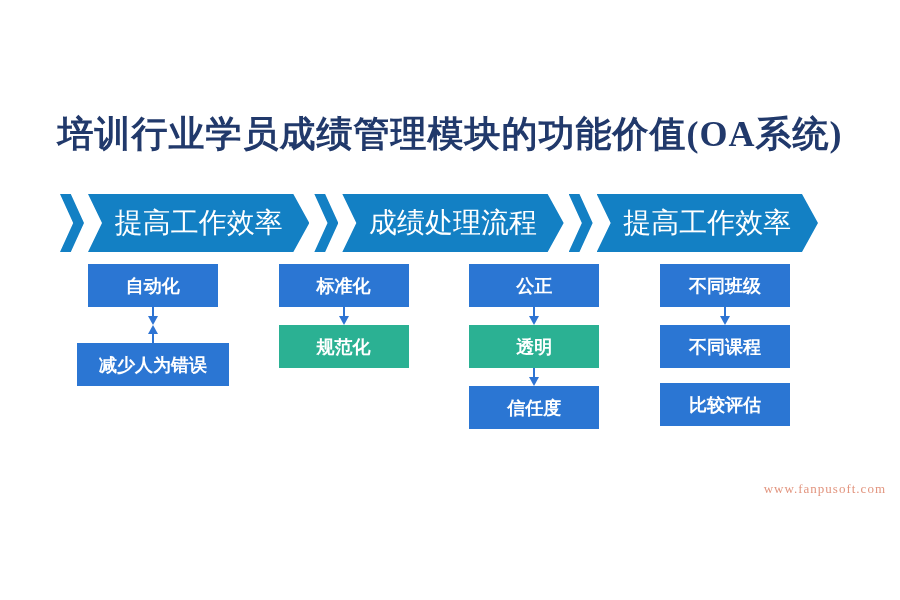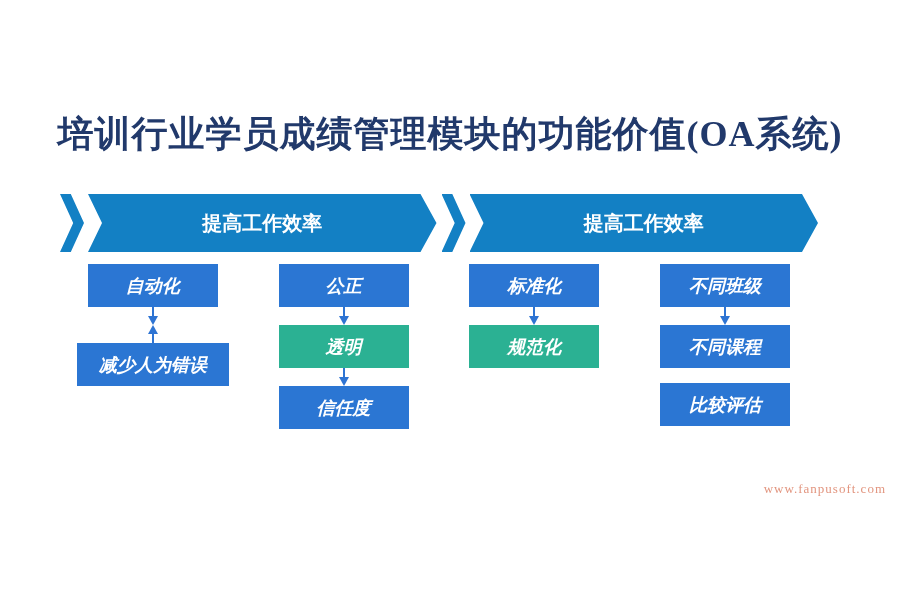--- a/index.html
+++ b/index.html
@@ -20,26 +20,26 @@
   }
   .banner{flex:1;display:flex;align-items:stretch;min-width:0;}
   .banner-tip{
     width:24px;flex:0 0 24px;background:var(--banner-blue,#1380c4);
     clip-path:polygon(0 0,45% 0,100% 50%,45% 100%,0 100%,55% 50%);
   }
   .banner-body{
     flex:1;margin-left:4px;background:var(--banner-blue,#1380c4);
     clip-path:polygon(0 0,calc(100% - 16px) 0,100% 50%,calc(100% - 16px) 100%,0 100%,14px 50%);
     display:flex;align-items:center;justify-content:center;
-    color:#fff;font-weight:bold;font-size:20px;white-space:nowrap;
+    color:#fff;font-weight:normal;font-size:28px;white-space:nowrap;
   }
   
   .columns{
     position:absolute;top:264px;left:60px;right:82px;
-    display:flex;gap:5px;font-style:italic;
+    display:flex;gap:5px;
   }
   .col{flex:1;display:flex;flex-direction:column;align-items:center;min-width:0;}
   .vbox{
     width:70%;height:43px;display:flex;align-items:center;justify-content:center;
     color:#fff;font-weight:bold;font-size:18px;white-space:nowrap;
   }
   .vbox.wide{width:82%;}
   .box-blue{background:var(--box-blue,#2b76d3);}
   .box-green{background:var(--box-green,#2bb193);}
   .arrow{height:18px;display:flex;align-items:center;justify-content:center;color:var(--arrow-blue,#2e74d3);}
@@ -62,20 +62,24 @@
 
   <div class="title">培训行业学员成绩管理模块的功能价值(OA系统)</div>
 
   <div class="banners">
     <div class="banner">
       <div class="banner-tip"></div>
       <div class="banner-body">提高工作效率</div>
     </div>
     <div class="banner">
       <div class="banner-tip"></div>
+      <div class="banner-body">成绩处理流程</div>
+    </div>
+    <div class="banner">
+      <div class="banner-tip"></div>
       <div class="banner-body">提高工作效率</div>
     </div>
   </div>
 
   <div class="columns">
 
     <div class="col">
       <div class="vbox box-blue">自动化</div>
       <div class="arrow down">
         <svg width="12" height="18" viewBox="0 0 12 18">
@@ -86,46 +90,46 @@
       <div class="arrow up">
         <svg width="12" height="18" viewBox="0 0 12 18">
             <line x1="6" y1="0" x2="6" y2="10" stroke="currentColor" stroke-width="2"></line>
             <polygon points="1,9 11,9 6,18" fill="currentColor"></polygon>
           </svg>
       </div>
       <div class="vbox box-blue wide">减少人为错误</div>
     </div>
 
     <div class="col">
+      <div class="vbox box-blue">标准化</div>
+      <div class="arrow down">
+        <svg width="12" height="18" viewBox="0 0 12 18">
+            <line x1="6" y1="0" x2="6" y2="10" stroke="currentColor" stroke-width="2"></line>
+            <polygon points="1,9 11,9 6,18" fill="currentColor"></polygon>
+          </svg>
+      </div>
+      <div class="vbox box-green">规范化</div>
+    </div>
+
+    <div class="col">
       <div class="vbox box-blue">公正</div>
       <div class="arrow down">
         <svg width="12" height="18" viewBox="0 0 12 18">
             <line x1="6" y1="0" x2="6" y2="10" stroke="currentColor" stroke-width="2"></line>
             <polygon points="1,9 11,9 6,18" fill="currentColor"></polygon>
           </svg>
       </div>
       <div class="vbox box-green">透明</div>
       <div class="arrow down">
         <svg width="12" height="18" viewBox="0 0 12 18">
             <line x1="6" y1="0" x2="6" y2="10" stroke="currentColor" stroke-width="2"></line>
             <polygon points="1,9 11,9 6,18" fill="currentColor"></polygon>
           </svg>
       </div>
       <div class="vbox box-blue">信任度</div>
-    </div>
-
-    <div class="col">
-      <div class="vbox box-blue">标准化</div>
-      <div class="arrow down">
-        <svg width="12" height="18" viewBox="0 0 12 18">
-            <line x1="6" y1="0" x2="6" y2="10" stroke="currentColor" stroke-width="2"></line>
-            <polygon points="1,9 11,9 6,18" fill="currentColor"></polygon>
-          </svg>
-      </div>
-      <div class="vbox box-green">规范化</div>
     </div>
 
     <div class="col">
       <div class="vbox box-blue">不同班级</div>
       <div class="arrow down">
         <svg width="12" height="18" viewBox="0 0 12 18">
             <line x1="6" y1="0" x2="6" y2="10" stroke="currentColor" stroke-width="2"></line>
             <polygon points="1,9 11,9 6,18" fill="currentColor"></polygon>
           </svg>
       </div>

